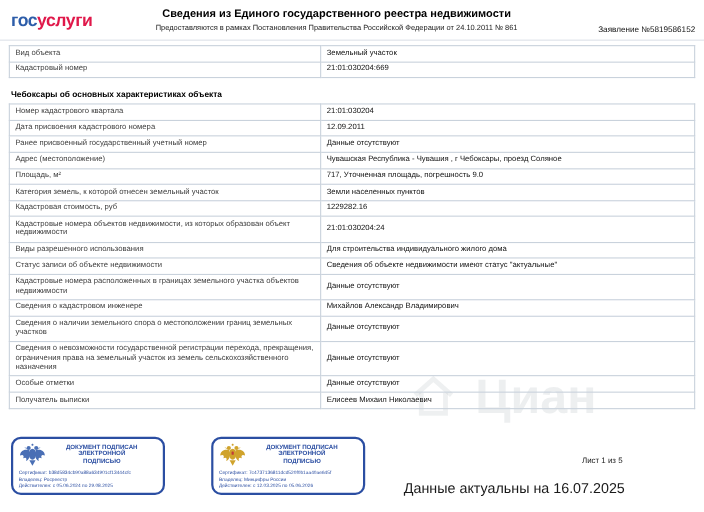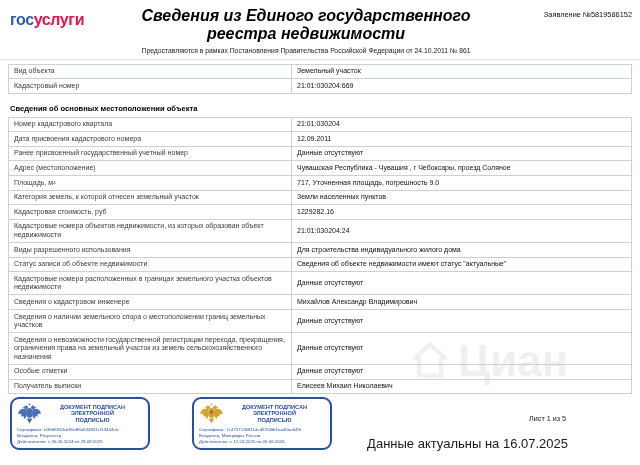--- a/index.html
+++ b/index.html
@@ -12,23 +12,23 @@
     overflow:hidden;
   }
   .content { position:relative; z-index:1; }
 
   
   .header { display:flex; align-items:flex-start; padding:7px 8px 0 10px; }
   .logo { font-size:16px; font-weight:bold; letter-spacing:-0.4px; width:118px; margin-top:4px; }
   .logo-part1 { color:#2d5da9; }
   .logo-part2 { color:#e0184a; }
   .header-center { flex:1; text-align:center; }
-  .doc-title { font-size:16px; font-weight:bold; color:#000;font-style:italic; }
+  .doc-title { font-size:10px; font-weight:bold; color:#000; }
   .doc-subtitle { font-size:6.8px; color:#222; margin-top:3.5px; }
-  .application { width:148px; text-align:right; font-size:7.4px; color:#111; margin-top:3px; }
+  .application { width:148px; text-align:right; font-size:7.4px; color:#111; margin-top:15px; }
   .header-divider { border-top:1px solid #dde2e8; margin-top:5px; }
 
   
   table { border-collapse:collapse; width:624px; margin:4px 8px 0 8px; border:1px solid #a9b7c7; background:transparent; }
   td { border:1px solid #c9d2dc; font-size:7px; line-height:8.6px; padding:2.5px 5px; vertical-align:middle; }
   td.label { width:272px; color:#3c3c3c; }
   td.value { color:#111; }
 
   .section-heading { font-size:7.6px; font-weight:bold; color:#000; margin:10px 8px 0 10px; }
 
@@ -40,21 +40,21 @@
   .stamp-top { display:flex; align-items:center; }
   .stamp-emblem { width:25px; height:23px; flex:0 0 25px; }
   .stamp-emblem svg { width:100%; height:100%; }
   .stamp-title { flex:1; text-align:center; font-weight:bold; color:#2b4ea2; font-size:5.6px; line-height:6.4px; }
   .stamp-info { color:#2b4ea2; font-size:4.4px; line-height:5.4px; margin-top:2px; white-space:nowrap; overflow:hidden; }
 
   .sheet-info { position:absolute; right:10px; top:22px; font-size:7.2px; color:#1a1a1a; }
   .actual-info { position:absolute; right:8px; top:44px; font-size:13px; color:#1a1a1a; }
 
   
-  .watermark { position:absolute; left:408px; top:336px; z-index:0; display:flex; align-items:center; gap:6px;
+  .watermark { position:absolute; left:372px; top:336px; z-index:0; display:flex; align-items:center; gap:16px;
                font-size:44px; font-weight:bold; color:rgba(110,120,132,0.12); user-select:none; }
   .watermark svg { width:44px; height:44px; opacity:0.9; }
 </style>
 </head>
 <body>
 
 <div class="watermark">
   <svg viewBox="0 0 24 24" fill="none" stroke="currentColor" stroke-width="2.4">
     <path d="M3 11 L12 3 L21 11"></path>
     <path d="M6 10 V20 H18 V10"></path>
@@ -81,21 +81,21 @@
           <td class="label">Вид объекта</td>
           <td class="value">Земельный участок</td>
         </tr>
         <tr>
           <td class="label">Кадастровый номер</td>
           <td class="value">21:01:030204:669</td>
         </tr>
       </tbody>
   </table>
 
-  <div class="section-heading">Сведения об основных местоположении объекта</div>
+  <div class="section-heading">Чебоксары об основных характеристиках объекта</div>
 
   <table>
     <tbody>
         <tr>
           <td class="label">Номер кадастрового квартала</td>
           <td class="value">21:01:030204</td>
         </tr>
         <tr>
           <td class="label">Дата присвоения кадастрового номера</td>
           <td class="value">12.09.2011</td>

